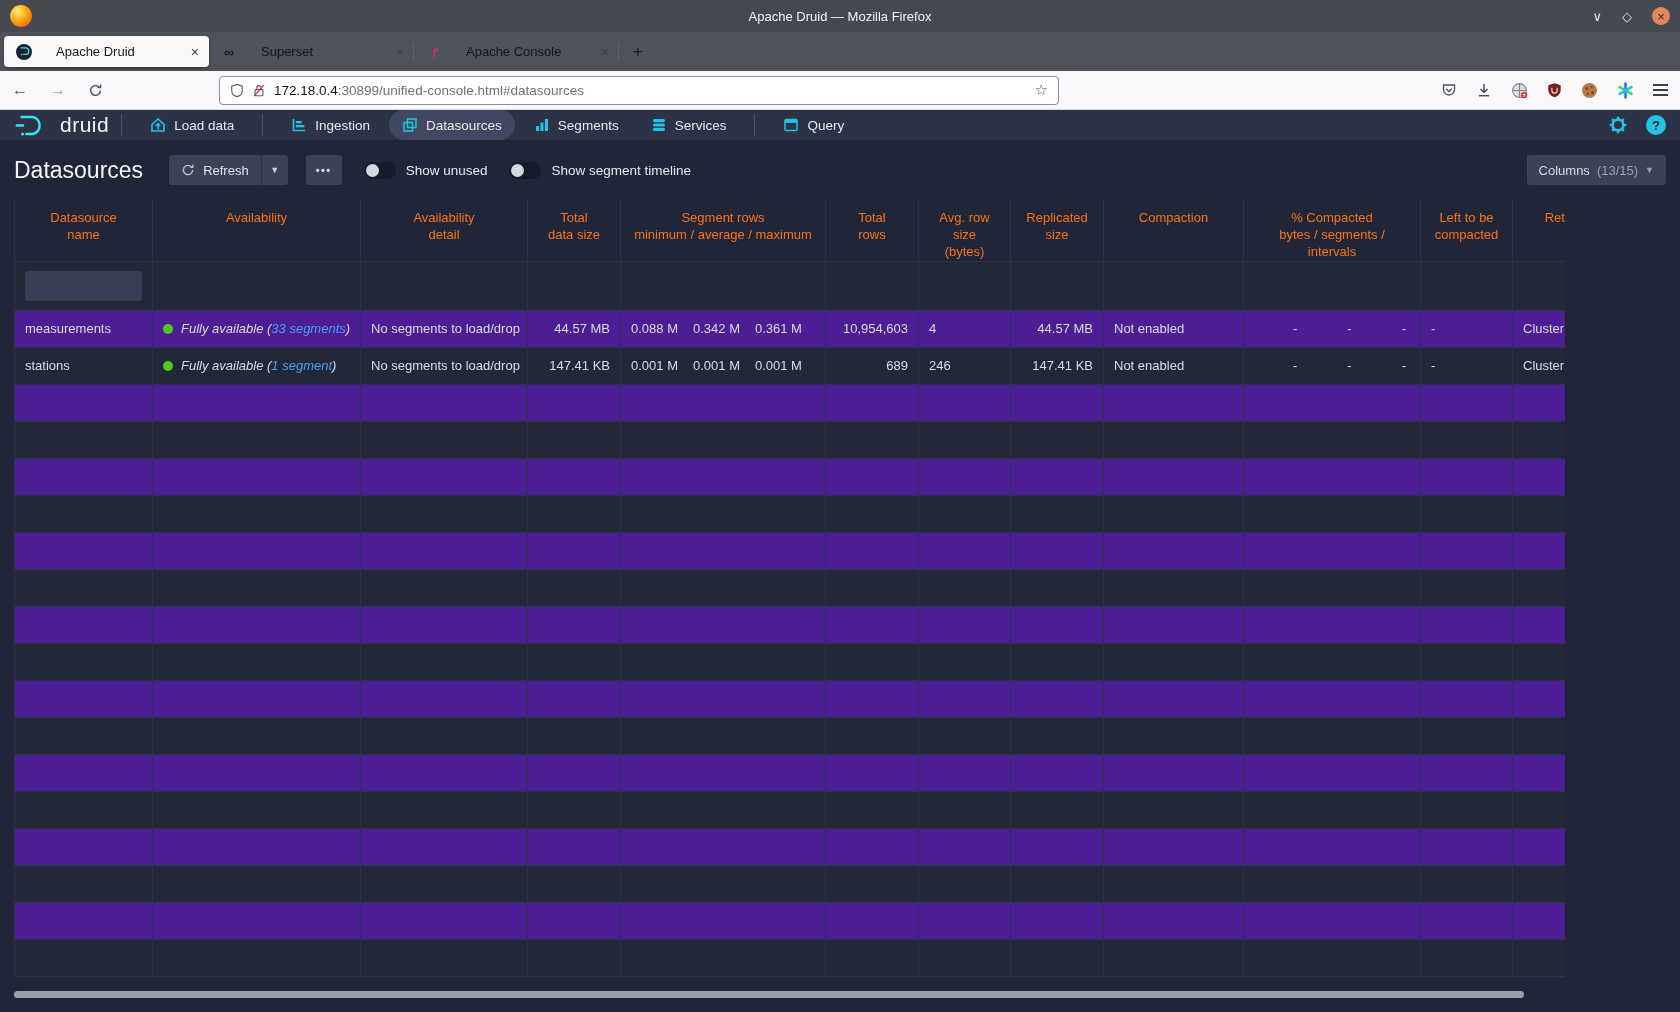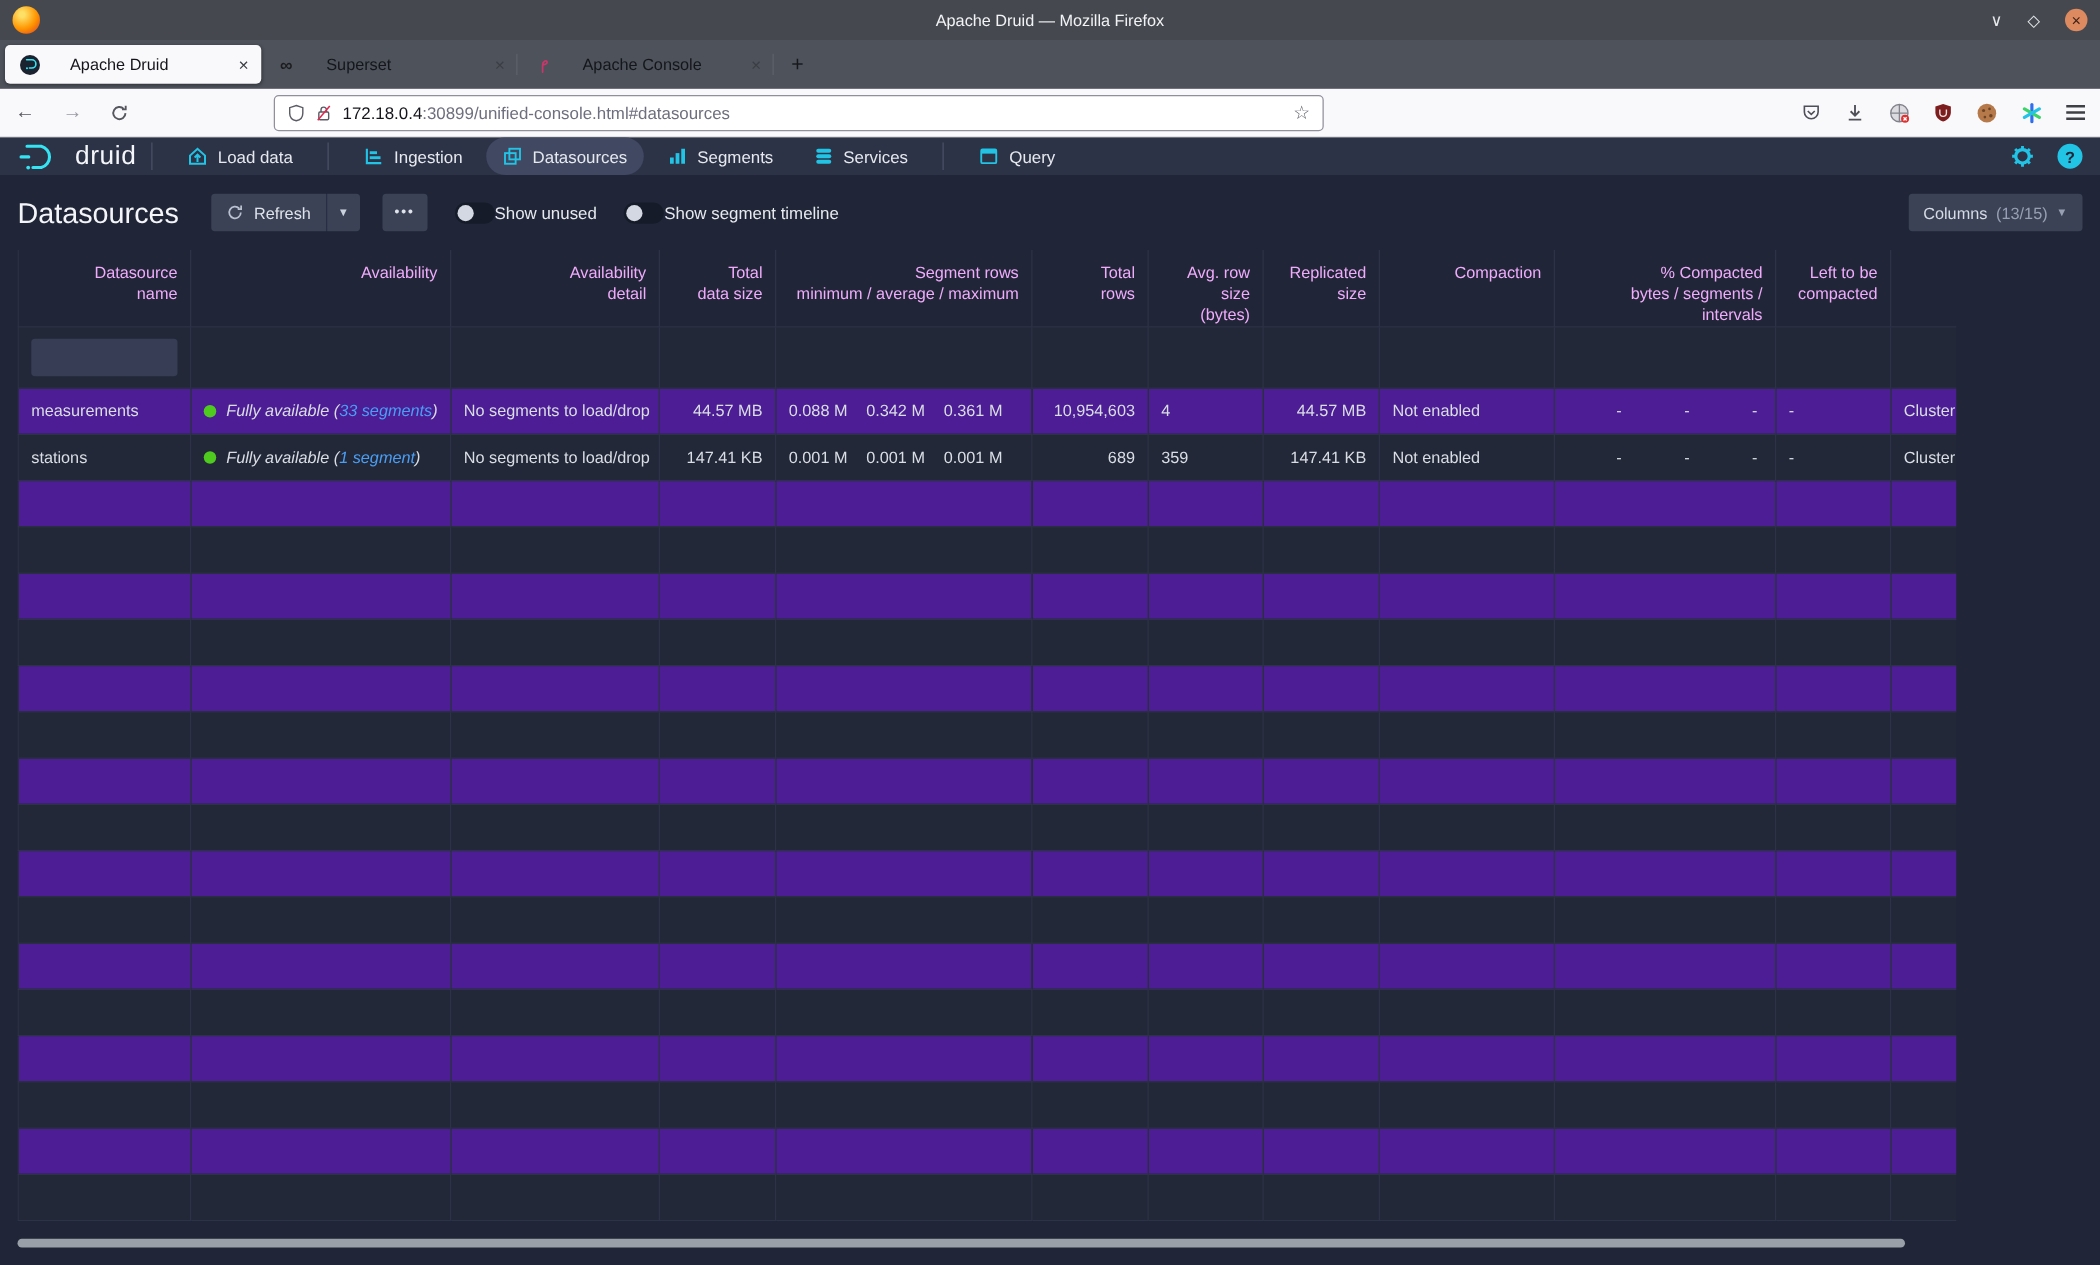--- a/index.html
+++ b/index.html
@@ -59,36 +59,36 @@
 
   .page-header { height:60px; display:flex; align-items:center; padding:0 14px; }
   .page-title { font-size:23px; color:#f3f5f9; margin-right:26px; }
   .btn { background:#3b4256; height:30px; display:flex; align-items:center;
          border-radius:3px; color:#dfe3ea; font-size:13px; }
   .refresh-main { padding:0 12px; gap:8px; border-radius:3px 0 0 3px; }
   .refresh-caret { width:27px; justify-content:center; border-left:1px solid #293047;
                    border-radius:0 3px 3px 0; color:#ccd2dd; font-size:9px; }
   .more-btn { width:36px; justify-content:center; margin-left:18px; letter-spacing:1.5px;
               font-size:11px; font-weight:bold; }
-  .toggle-group { display:flex; align-items:center; margin-left:22px;justify-content:space-between; }
+  .toggle-group { display:flex; align-items:center; gap:10px; margin-left:22px;justify-content:space-between; }
   .switch { width:32px; height:17px; border-radius:9px; background:#161b29; position:relative; flex:none; }
   .switch .knob { position:absolute; left:2px; top:2px; width:13px; height:13px; border-radius:50%;
                   background:#d3d8e2; }
   .toggle-label { color:#e6e9ee; font-size:13.5px; }
   .columns-btn { margin-left:auto; padding:0 12px; gap:7px; color:#d6dbe4; }
   .columns-count { color:#97a0b3; }
   .caret-down { color:#97a0b3; font-size:9px; }
 
   
   .table-wrap { margin-left:14px; width:1551px; overflow:hidden; }
   table { border-collapse:collapse; table-layout:fixed; width:1618px; }
   th, td { border-right:1px solid #2d3346; border-bottom:1px solid #2d3346;
            padding:0 10px; font-size:13px; overflow:hidden; }
   th:first-child, td:first-child { border-left:1px solid #2d3346; }
-  thead th { color:#f0abfc; font-weight:normal; text-align:right; vertical-align:top;
+  thead th { color:#f97316; font-weight:normal; text-align:center; vertical-align:top;
              padding-top:9px; height:61px; white-space:pre-line; line-height:1.32; }
   tr.filter-row td { height:49px; }
   .filter-input { width:100%; height:30px; background:#363d55; border:none; border-radius:3px;
                   outline:none; color:#dde1e8; padding:0 8px; font-size:13px; }
   tr.data-row td, tr.empty-row td { height:37px; color:#d9dde4; white-space:nowrap; }
   tr.light { background:#4c1d95; }
   tr.dark  { background:#222838; }
   td.num { text-align:right; }
   .avail-cell { display:flex; align-items:center; gap:8px;font-style:italic; }
   .dot { width:10px; height:10px; border-radius:50%; background:#4ecb1e; flex:none; }
@@ -438,21 +438,21 @@
           <td>
             <div class="avail-cell">
               <span class="dot"></span>
               <span>Fully available (<span class="seg-link">1 segment</span>)</span>
             </div>
           </td>
           <td>No segments to load/drop</td>
           <td class="num">147.41 KB</td>
           <td class="segrows"><span>0.001 M</span><span>0.001 M</span><span>0.001 M</span></td>
           <td class="num">689</td>
-          <td>359</td>
+          <td>246</td>
           <td class="num">147.41 KB</td>
           <td>Not enabled</td>
           <td>
             <div class="pct-cell">
               <span>-</span>
               <span>-</span>
               <span>-</span>
             </div>
           </td>
           <td>-</td>

